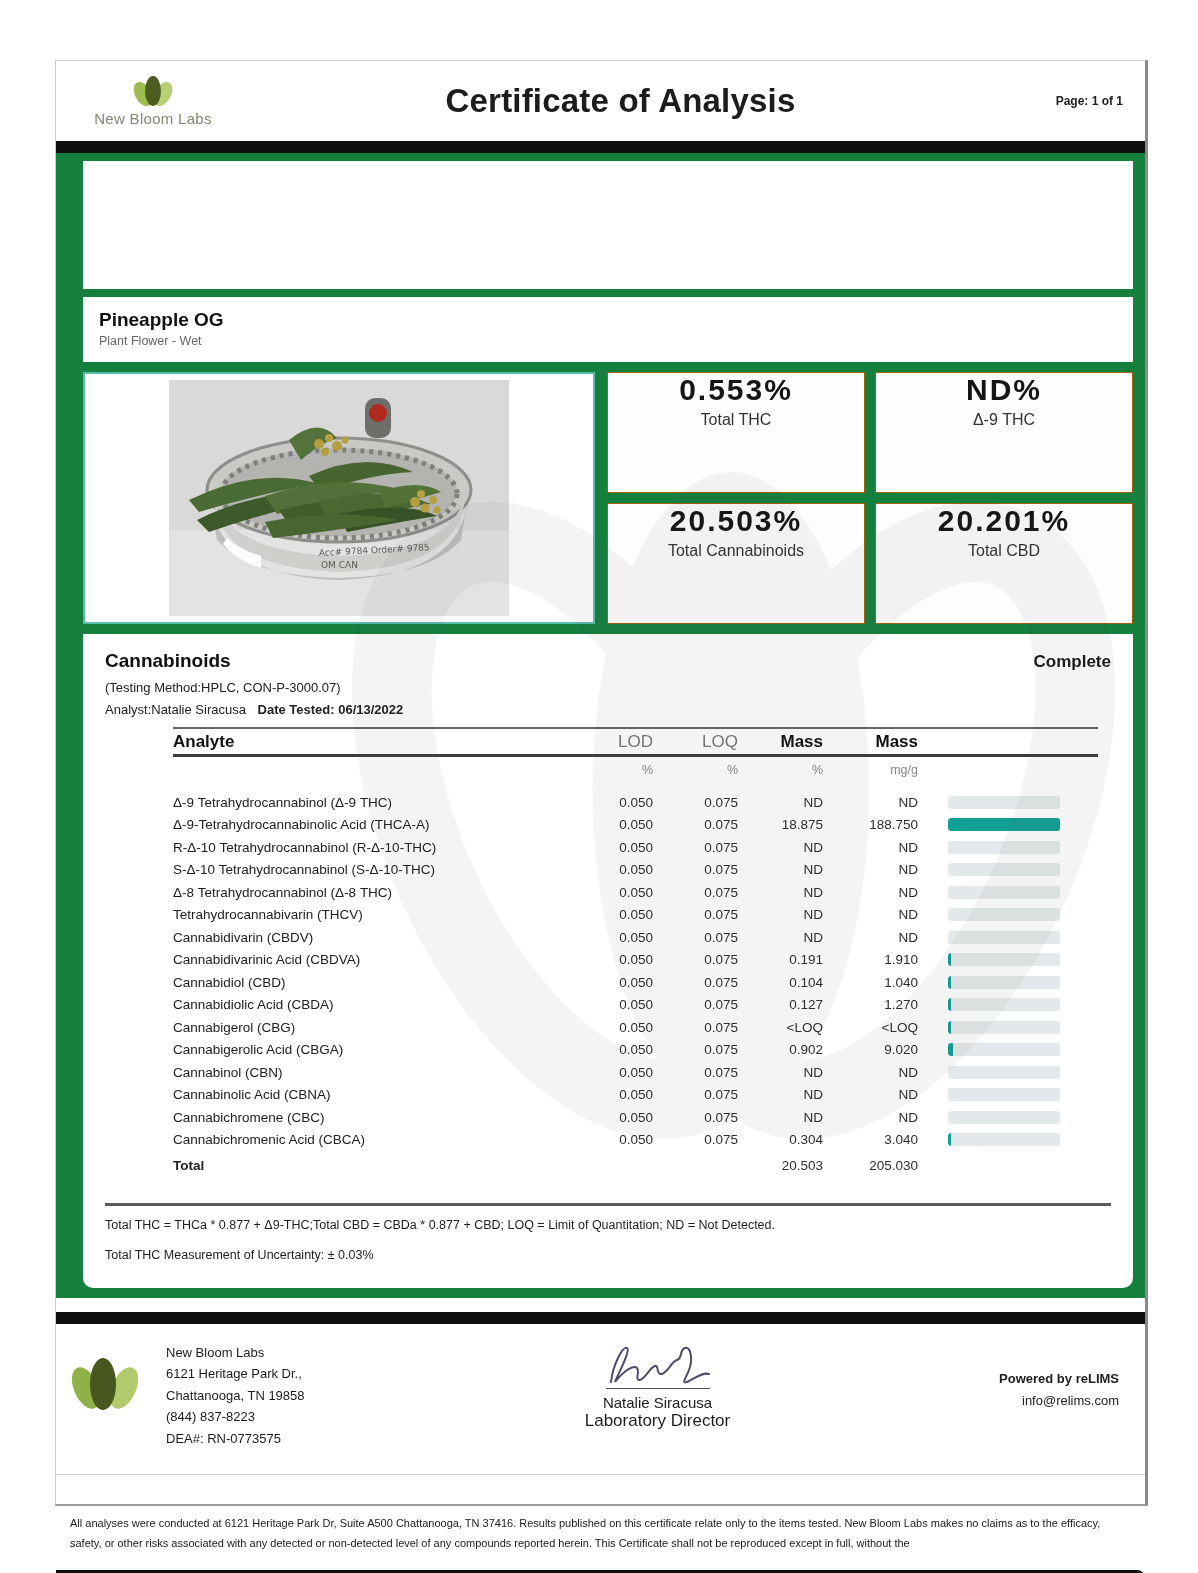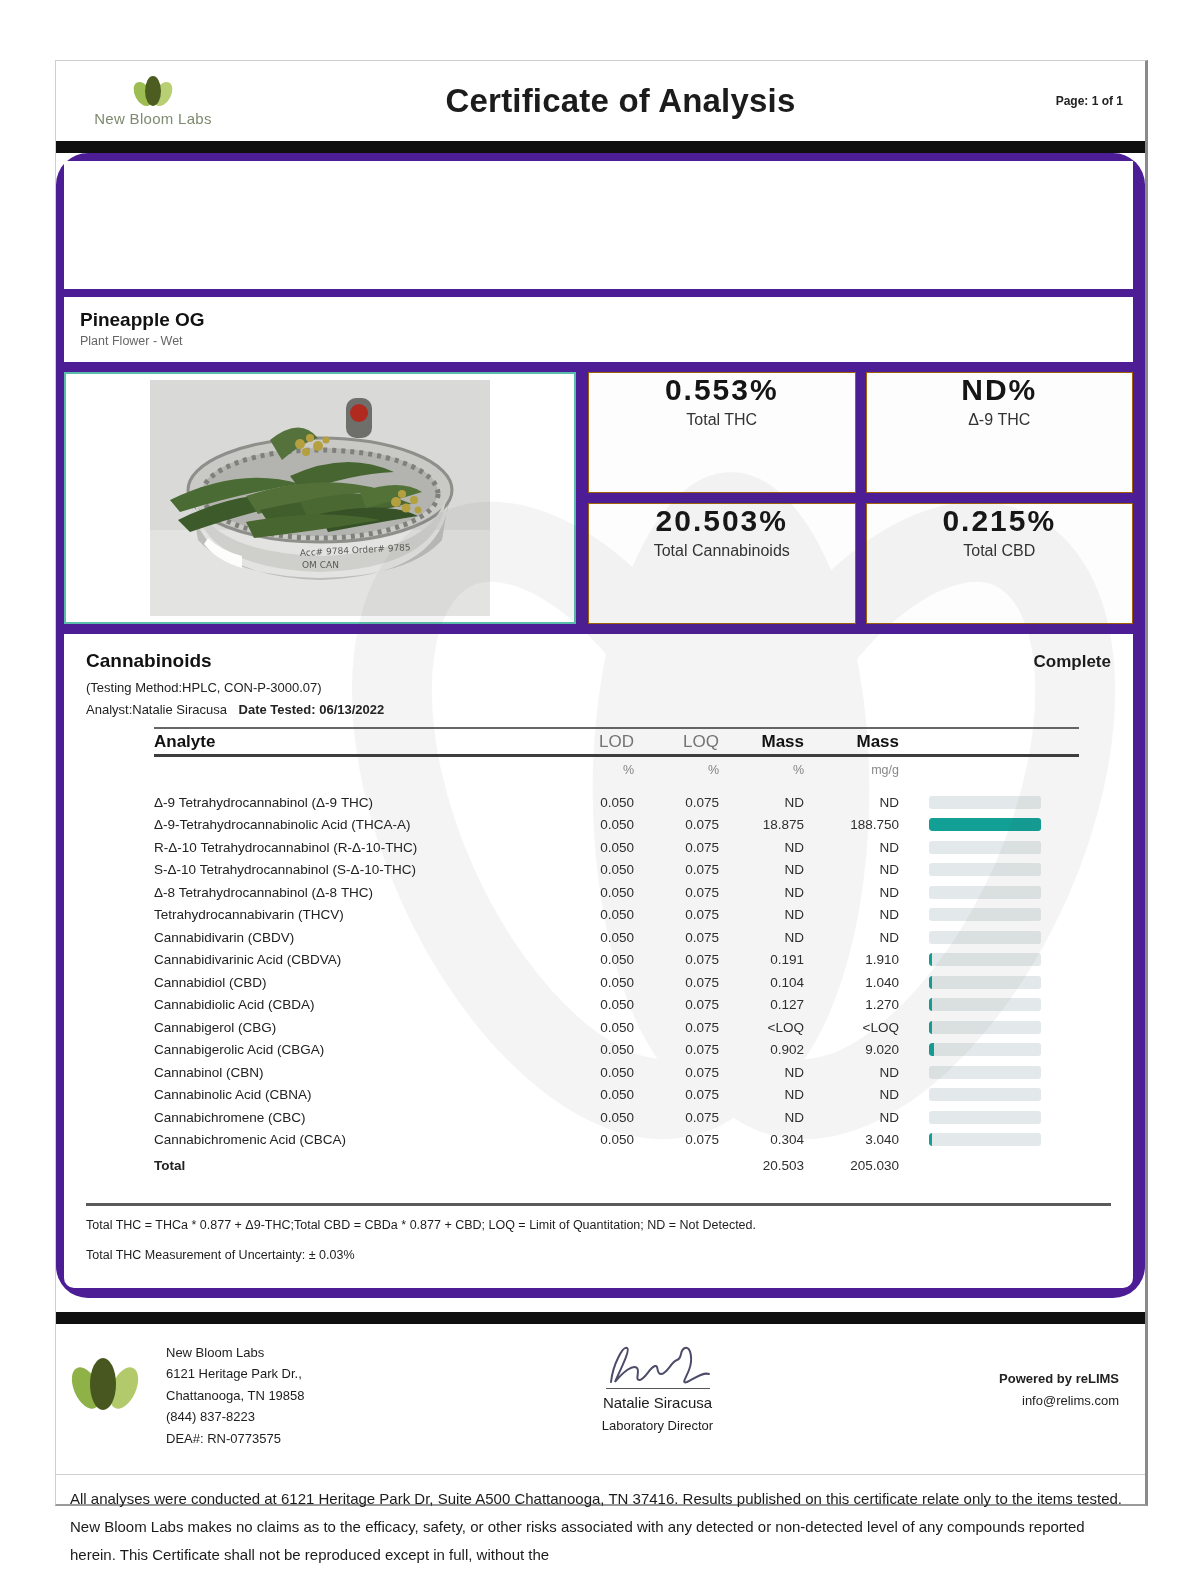--- a/index.html
+++ b/index.html
@@ -20,21 +20,21 @@
   .logo-ic .leaf { position:absolute; width:16px; height:26px; border-radius:50%; top:5px; }
   .logo-ic .leaf.l { left:4px;  background:#9dbd53; transform:rotate(-28deg); }
   .logo-ic .leaf.r { right:4px; background:#b9cf74; transform:rotate(28deg); }
   .logo-ic .seed { position:absolute; left:14px; top:0; width:16px; height:30px; border-radius:50%; background:#4d5d22; }
   .doc-title { flex:1; text-align:center; font-size:33px; font-weight:600; color:#1c1c1c; letter-spacing:.2px; }
   .page-label { width:110px; text-align:right; font-size:12px; font-weight:700; color:#222; }
 
   .black-bar { height:12px; background:#0f0f0f; }
 
   
-  .body-gray { background:#4c1d95; padding:8px 12px 10px 8px; position:relative;border-radius:32px; }
+  .body-gray { background:#15803d; padding:8px 12px 10px 27px; position:relative; }
   .white-box { background:#fff; }
   .blank-box { height:128px; margin-bottom:8px; }
   .product-box { padding:12px 16px 14px 16px; margin-bottom:10px; }
   .product-name { font-size:19px; font-weight:700; color:#111; }
   .product-type { font-size:12.5px; color:#666; margin-top:3px; }
 
   
   .hero { display:flex; gap:12px; margin-bottom:10px; }
   .photo-frame { width:512px; height:252px; background:#fff; border:2px solid #5abcab; display:flex; align-items:center; justify-content:center; }
   .stats-grid { flex:1; display:grid; grid-template-columns:1fr 1fr; grid-template-rows:1fr 1fr; gap:10px; }
@@ -76,26 +76,26 @@
   .f-logo { position:relative; width:70px; height:64px; margin-top:14px; }
   .f-logo .leaf { position:absolute; width:24px; height:44px; border-radius:50%; top:10px; }
   .f-logo .leaf.l { left:4px;  background:#8fb248; transform:rotate(-24deg); }
   .f-logo .leaf.r { right:4px; background:#b2ca6c; transform:rotate(24deg); }
   .f-logo .seed { position:absolute; left:20px; top:2px; width:26px; height:52px; border-radius:50%; background:#47571f; }
   .f-addr { margin-left:26px; font-size:13px; line-height:1.65; color:#1d1d1d; width:240px; }
   .f-sign { flex:1; display:flex; flex-direction:column; align-items:center; margin-top:-4px; }
   .sig-svg { display:block; }
   .sig-line { width:104px; border-top:1.5px solid #555; margin-top:-6px; }
   .sig-name { font-size:15px; margin-top:5px; color:#1d1d1d; }
-  .sig-title { font-size:13px; margin-top:7px; color:#1d1d1d; }
+  .sig-title { font-size:17px; color:#1d1d1d; }
   .f-right { width:210px; text-align:right; font-size:13px; line-height:1.7; margin-top:26px; }
   .f-right .pw { font-weight:700; }
 
   .disc-wrap { border-top:1px solid #cfcfcf; padding:10px 14px 12px 14px; }
-  .disc { font-size:15px; line-height:1.85; color:#1b1b1b; }
+  .disc { font-size:11px; line-height:1.85; color:#1b1b1b;margin-top:28px; }
   .final-bar { height:10px; background:#0f0f0f; border-radius:0 8px 0 0; margin-top:4px; }
 
   
   .wmark { position:absolute; left:265px; top:300px; width:820px; height:960px; opacity:.05; pointer-events:none; z-index:3; }
   .content-z { position:relative; z-index:1; }
 </style>
 </head>
 <body>
 
 <div class="canvas">
@@ -185,21 +185,21 @@
           </div>
           <div class="stat-box">
             <div class="stat-value">ND%</div>
             <div class="stat-label">Δ-9 THC</div>
           </div>
           <div class="stat-box">
             <div class="stat-value">20.503%</div>
             <div class="stat-label">Total Cannabinoids</div>
           </div>
           <div class="stat-box">
-            <div class="stat-value">0.215%</div>
+            <div class="stat-value">20.201%</div>
             <div class="stat-label">Total CBD</div>
           </div>
         </div>
       </div>
 
       <div class="white-box cann-box">
         <div class="cann-head">
           <div class="cann-title">Cannabinoids</div>
           <div class="cann-status">Complete</div>
         </div>

